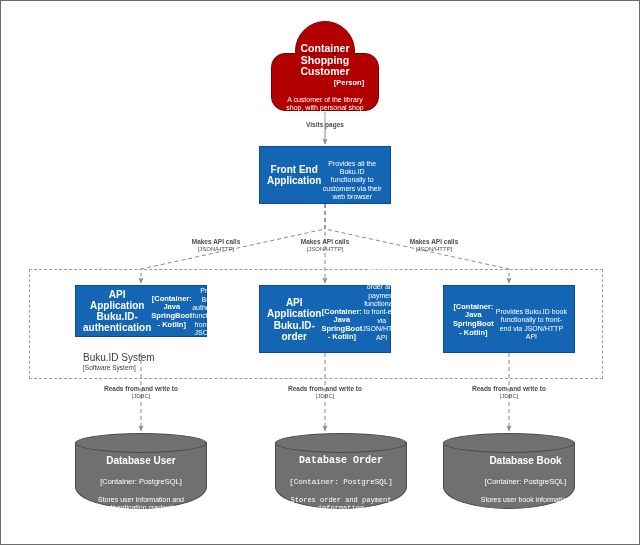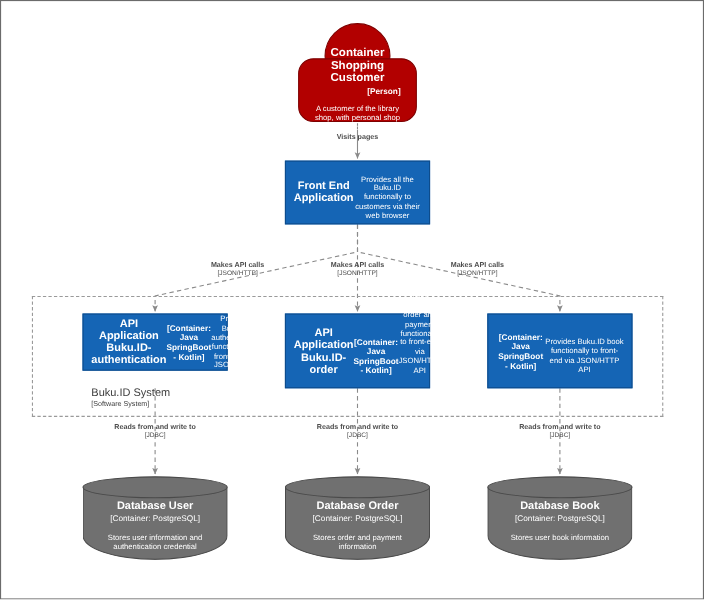--- a/index.html
+++ b/index.html
@@ -112,21 +112,21 @@
   .db-text {
     position: absolute;
     left: 0;
     width: 100%;
     color: #ffffff;
     text-align: center;
     padding: 0 8px;
     box-sizing: border-box;
   }
   .db-text .node-title { font-size: 10px; }
-  .db-text .node-tech  { font-size: 7.5px; margin-top: 2px; font-weight: normal; }
+  .db-text .node-tech  { font-size: 7.5px; margin-top: 12px; font-weight: normal; }
   .db-text .node-desc  { font-size: 7px; margin-top: 9px; }
 
   
   .boundary {
     position: absolute;
     border: 1px dashed #9a9a9a;
     background: transparent;
     box-sizing: border-box;
   }
   .boundary-label {
@@ -246,31 +246,31 @@
   <div class="db" style="left:74px; top:432px; width:132px; height:76px;">
     <div class="db-body" style="top:10px; width:132px; height:66px;"></div>
     <div class="db-top" style="top:0px; width:132px; height:20px;"></div>
     <div class="db-text" style="top:22px;text-align:center;">
       <div class="node-title">Database User</div>
       <div class="node-tech">[Container: PostgreSQL]</div>
       <div class="node-desc">Stores user information and authentication credential</div>
     </div>
   </div>
 
-  <div class="db" style="left:258px; top:432px; width:132px; height:76px;">
+  <div class="db" style="left:274px; top:432px; width:132px; height:76px;font-family:Liberation Mono, monospace;">
     <div class="db-body" style="top:10px; width:132px; height:66px;"></div>
     <div class="db-top" style="top:0px; width:132px; height:20px;"></div>
     <div class="db-text" style="top:22px;">
       <div class="node-title">Database Order</div>
       <div class="node-tech">[Container: PostgreSQL]</div>
       <div class="node-desc">Stores order and payment information</div>
     </div>
   </div>
 
-  <div class="db" style="left:442px; top:432px; width:132px; height:76px;">
+  <div class="db" style="left:442px; top:432px; width:132px; height:76px;padding-left:33px;">
     <div class="db-body" style="top:10px; width:132px; height:66px;"></div>
     <div class="db-top" style="top:0px; width:132px; height:20px;"></div>
     <div class="db-text" style="top:22px;">
       <div class="node-title">Database Book</div>
       <div class="node-tech">[Container: PostgreSQL]</div>
       <div class="node-desc">Stores user book information</div>
     </div>
   </div>
 
 </div>

